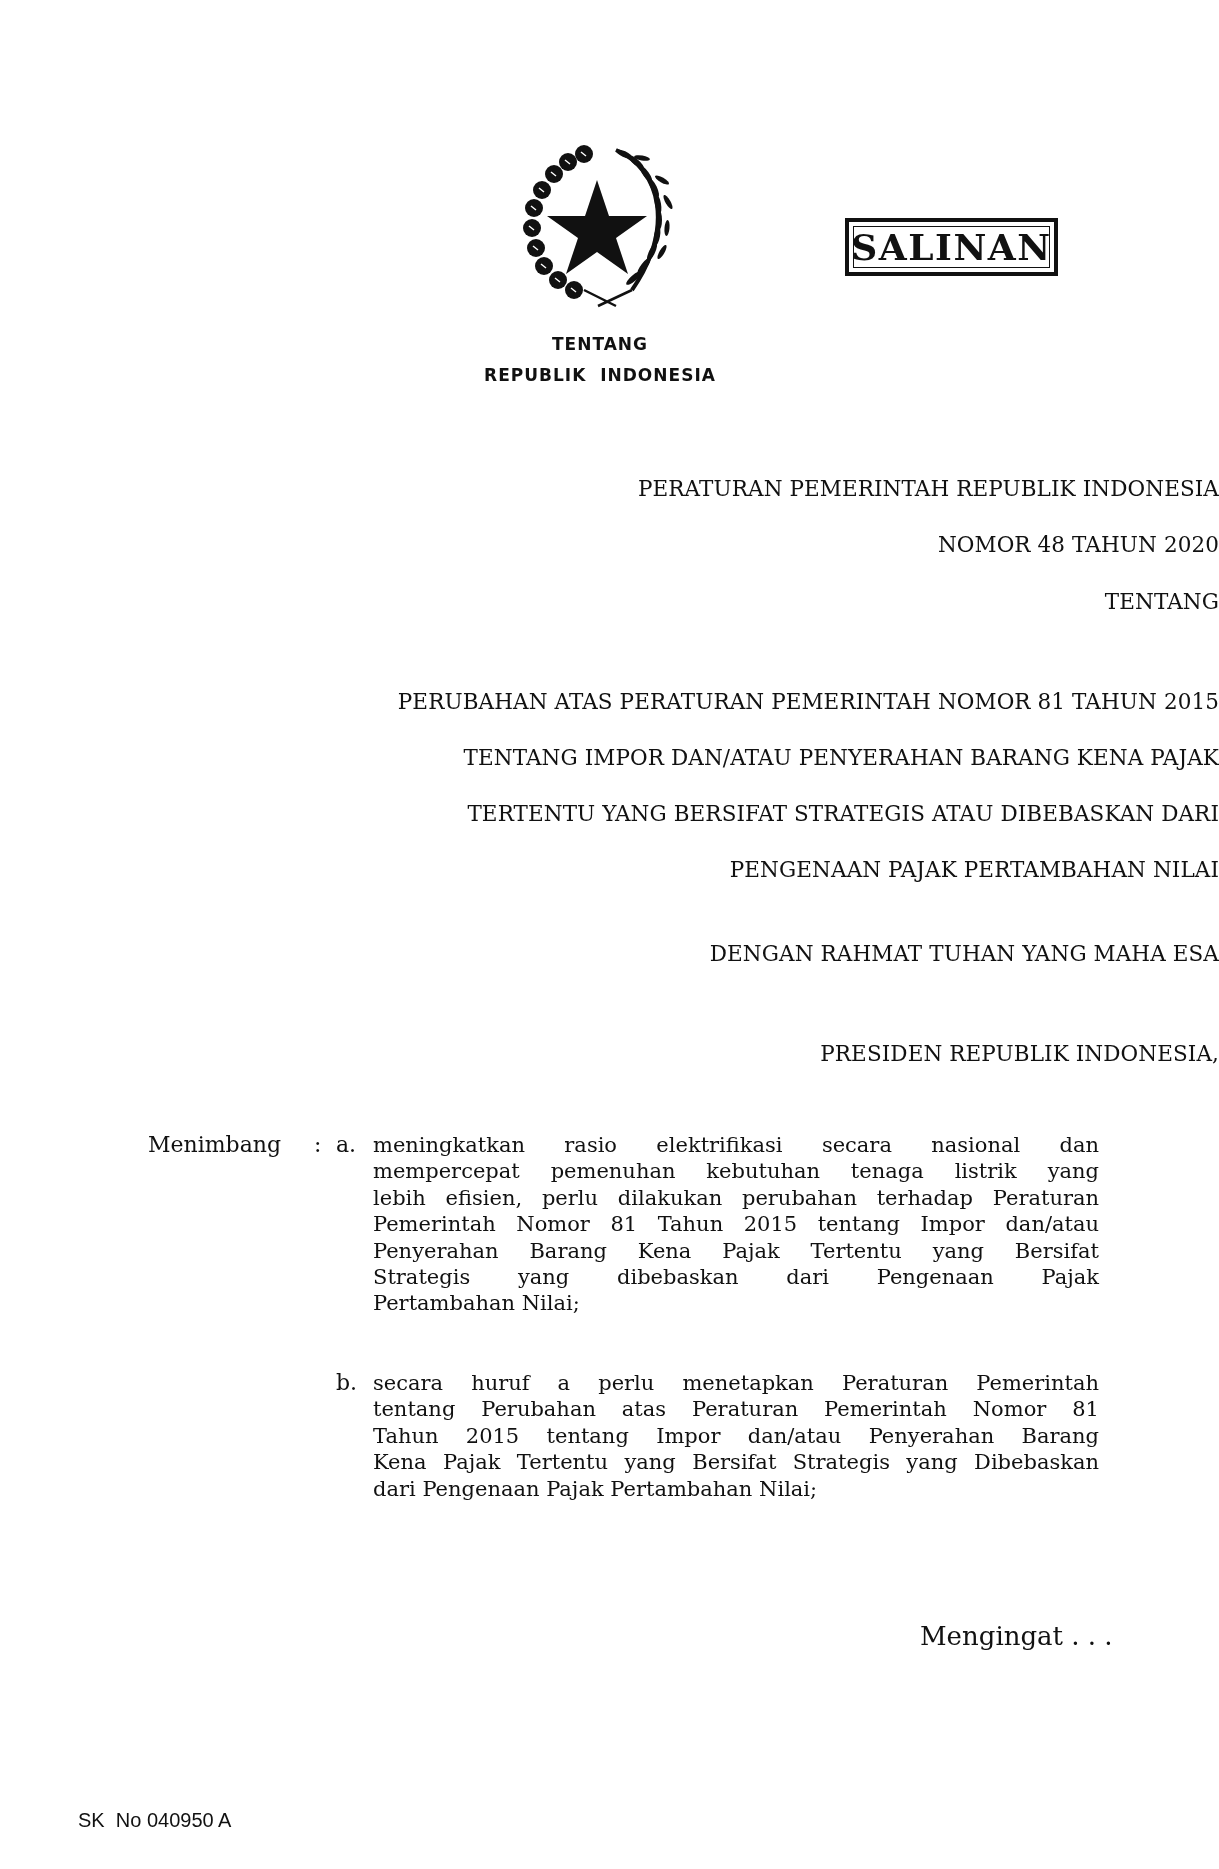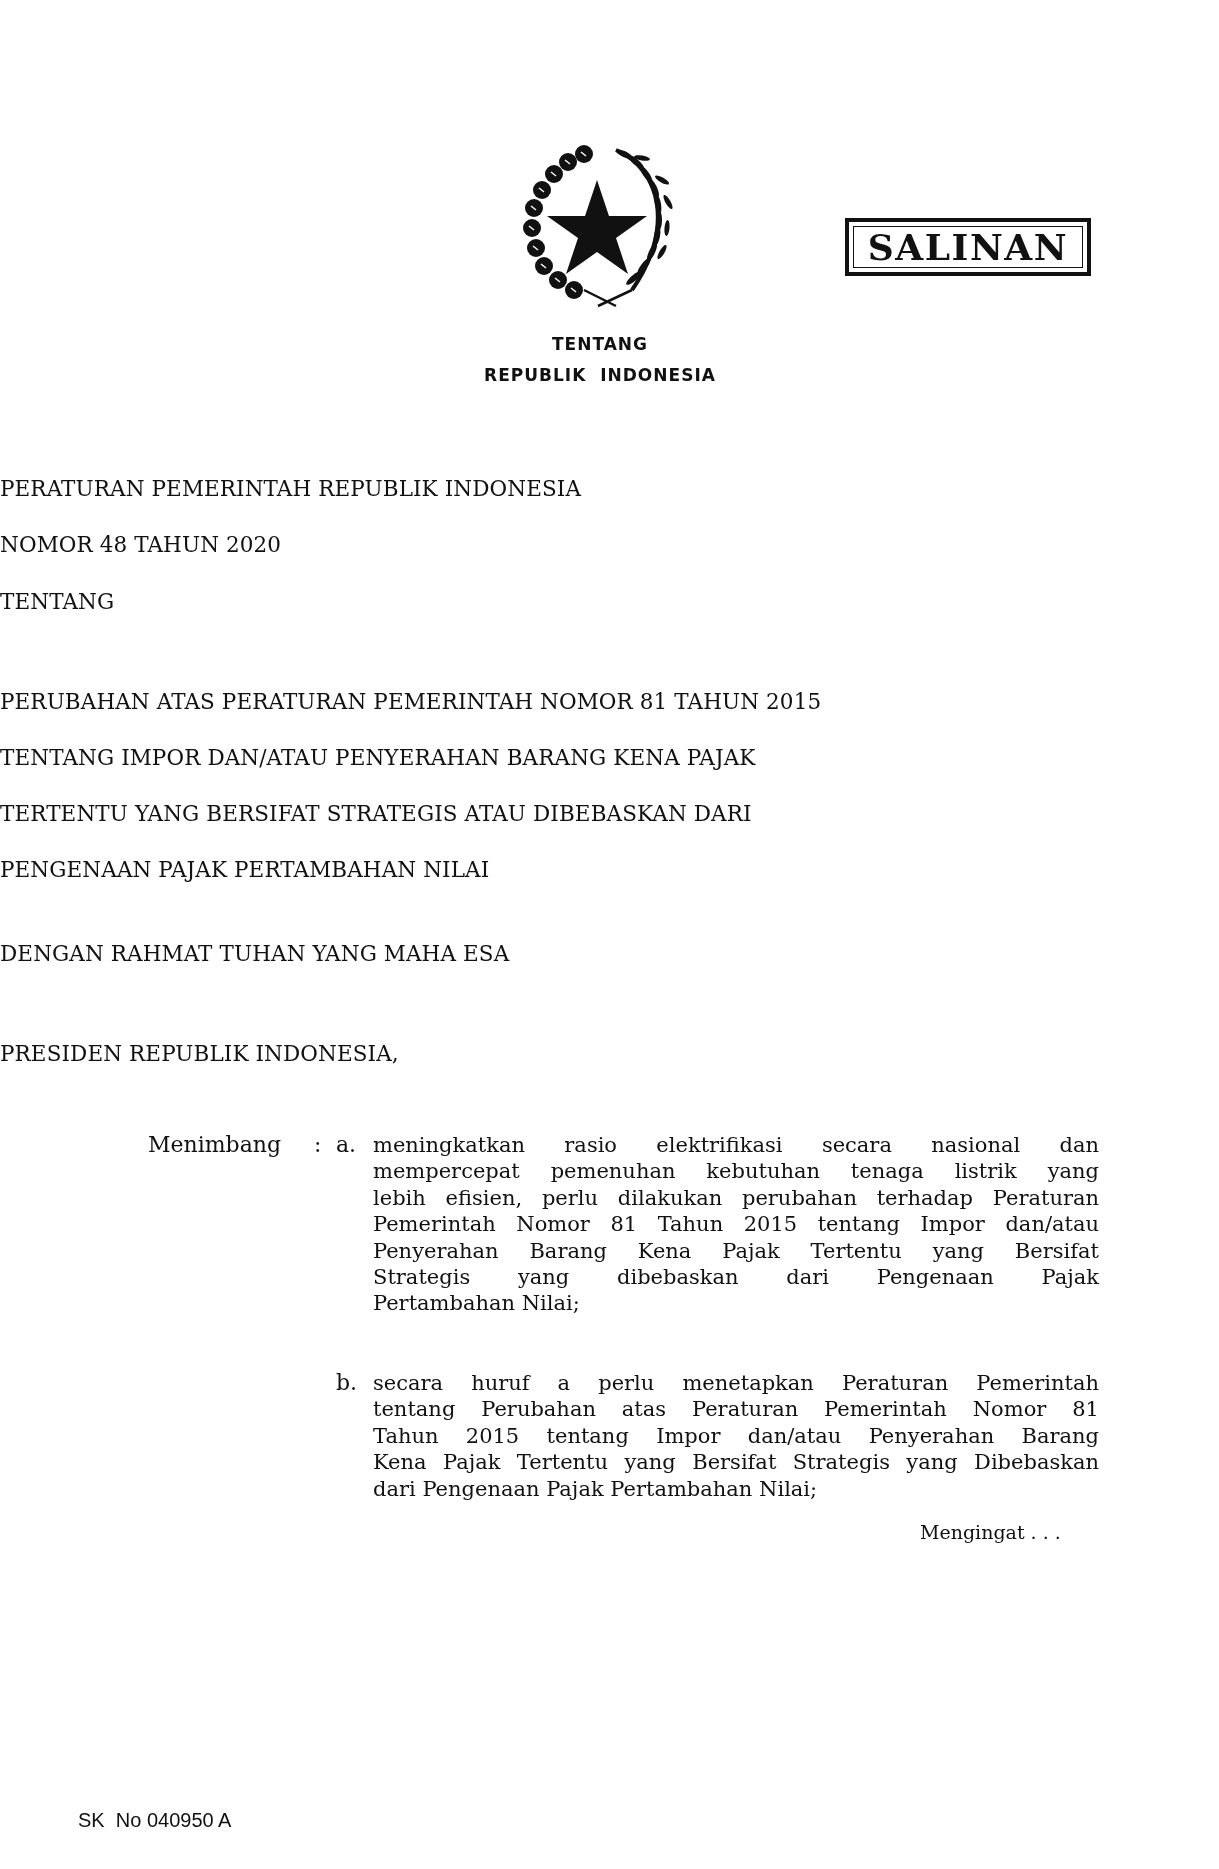--- a/index.html
+++ b/index.html
@@ -8,57 +8,57 @@
     color: #111111;
     font-family: "DejaVu Serif", "Liberation Serif", serif;
   }
   .abs { position: absolute; }
 
   
   .emblem { left: 512px; top: 140px; width: 170px; height: 168px; }
 
   
   .salinan {
-    left: 845px; top: 218px; width: 246px; height: 58px;
+    left: 845px; top: 218px; width: 213px; height: 58px;
     border: 4px solid #111; box-sizing: border-box;
     display: flex; align-items: center; justify-content: center;
     outline: 1px solid #111; outline-offset: -9px;
   }
   .salinan span {
     font-family: "DejaVu Serif", serif; font-weight: bold;
     font-size: 36px; letter-spacing: 1.5px; line-height: 1;
   }
 
   .emb-caption {
     left: 440px; width: 320px; text-align: center;
     font-family: "DejaVu Sans", "Liberation Sans", sans-serif;
     font-weight: bold; font-size: 17px; letter-spacing: 1px;
     line-height: 1;
   }
 
   .center-line {
-    left: 0; width: 1219px; text-align: left;
+    left: 0; width: 1219px; text-align: right;
     font-size: 21.5px; line-height: 1; letter-spacing: 0.1px;
     white-space: nowrap;
   }
 
   
   .lbl { font-size: 22px; line-height: 26.4px; white-space: nowrap; }
   .body-text {
     left: 373px; width: 726px;
     font-size: 21px; line-height: 26.4px;
     text-align: justify; text-align-last: left;
   }
   .body-text .ln {
     display: block; text-align: justify; text-align-last: justify;
     white-space: nowrap; height: 26.4px;
   }
   .body-text .ln.last { text-align-last: left; }
 
-  .footer-next { left: 920px; top: 1523px; font-size: 19px; line-height: 1; white-space: nowrap; }
+  .footer-next { left: 920px; top: 1623px; font-size: 26px; line-height: 1; white-space: nowrap; }
   .sk {
     left: 78px; top: 1810px; font-size: 20px; line-height: 1;
     font-family: "Liberation Sans", "DejaVu Sans", sans-serif; white-space: pre;
   }
 </style>
 </head>
 <body>
 
 <div class="abs emblem">
   <svg width="170" height="168" viewBox="0 0 170 168">

